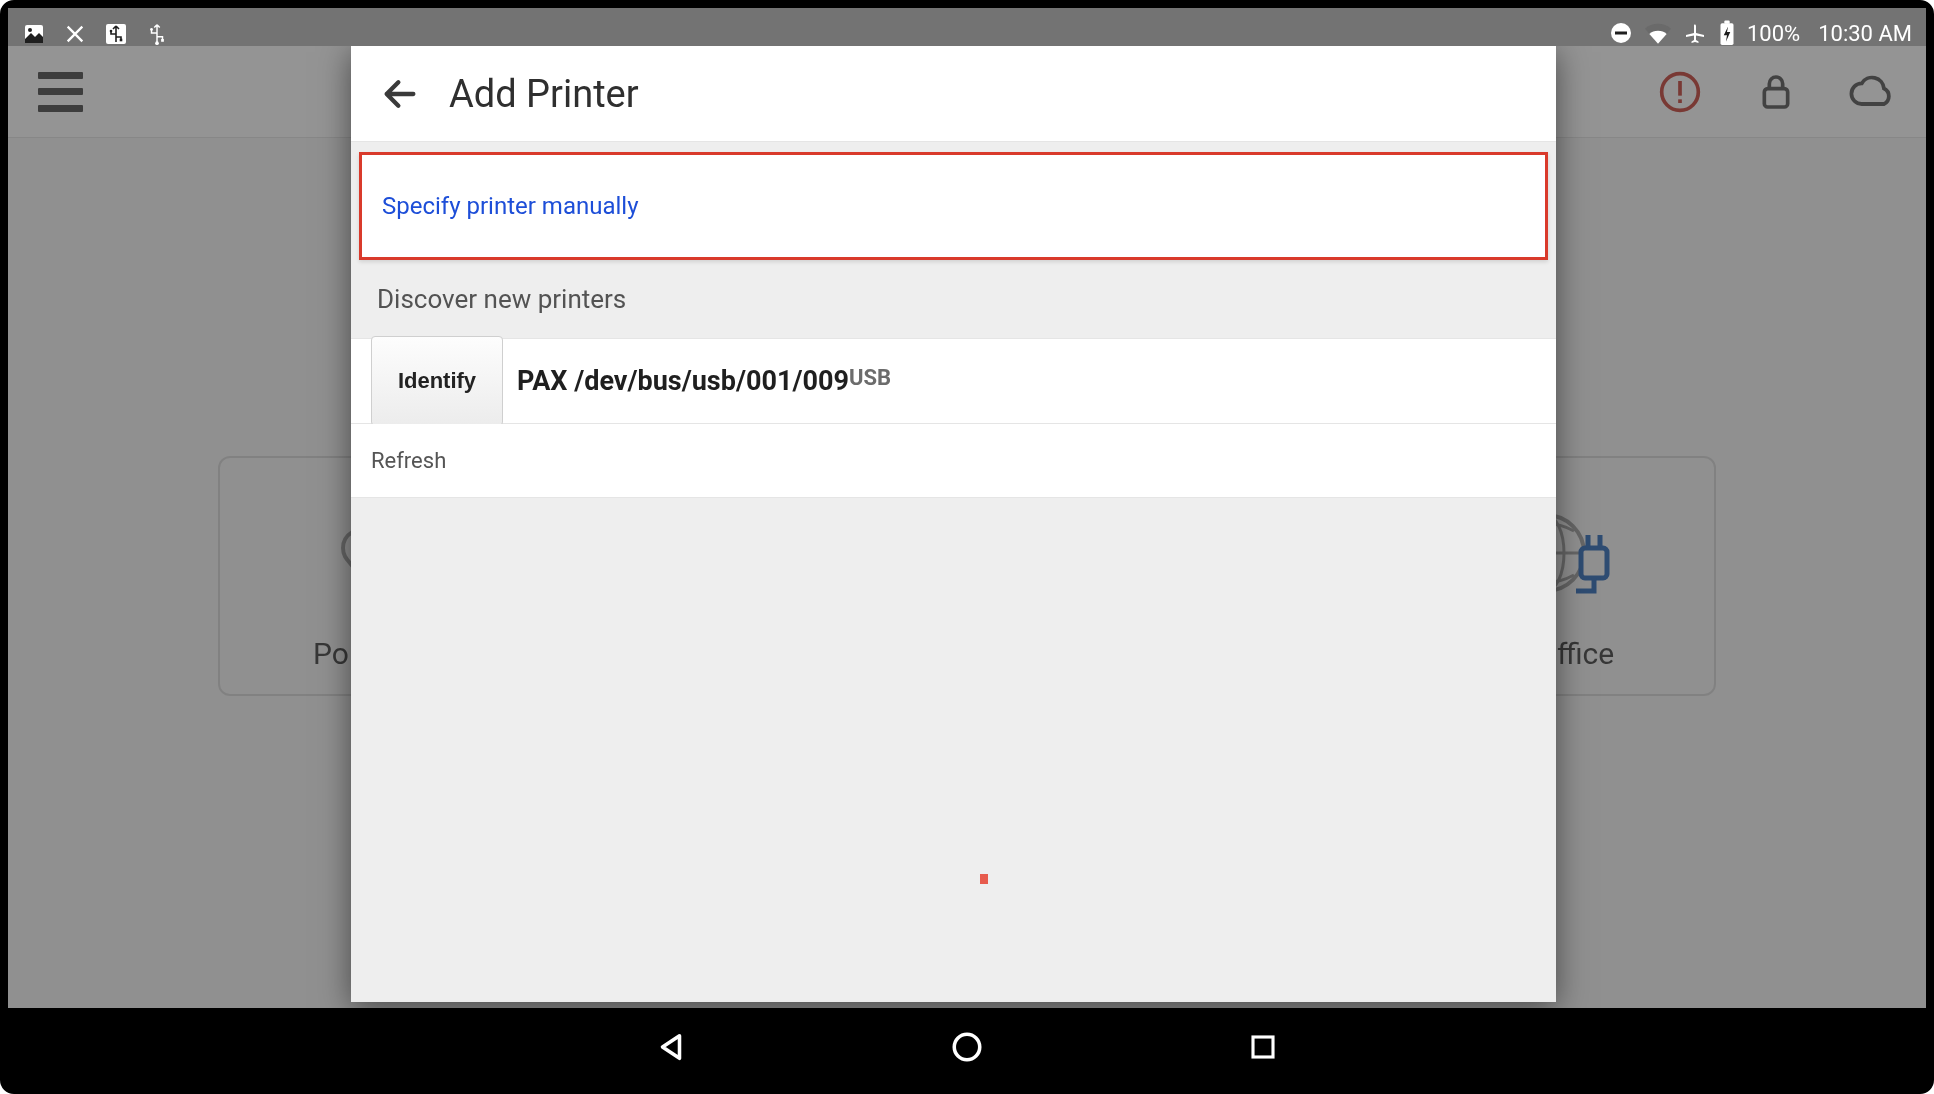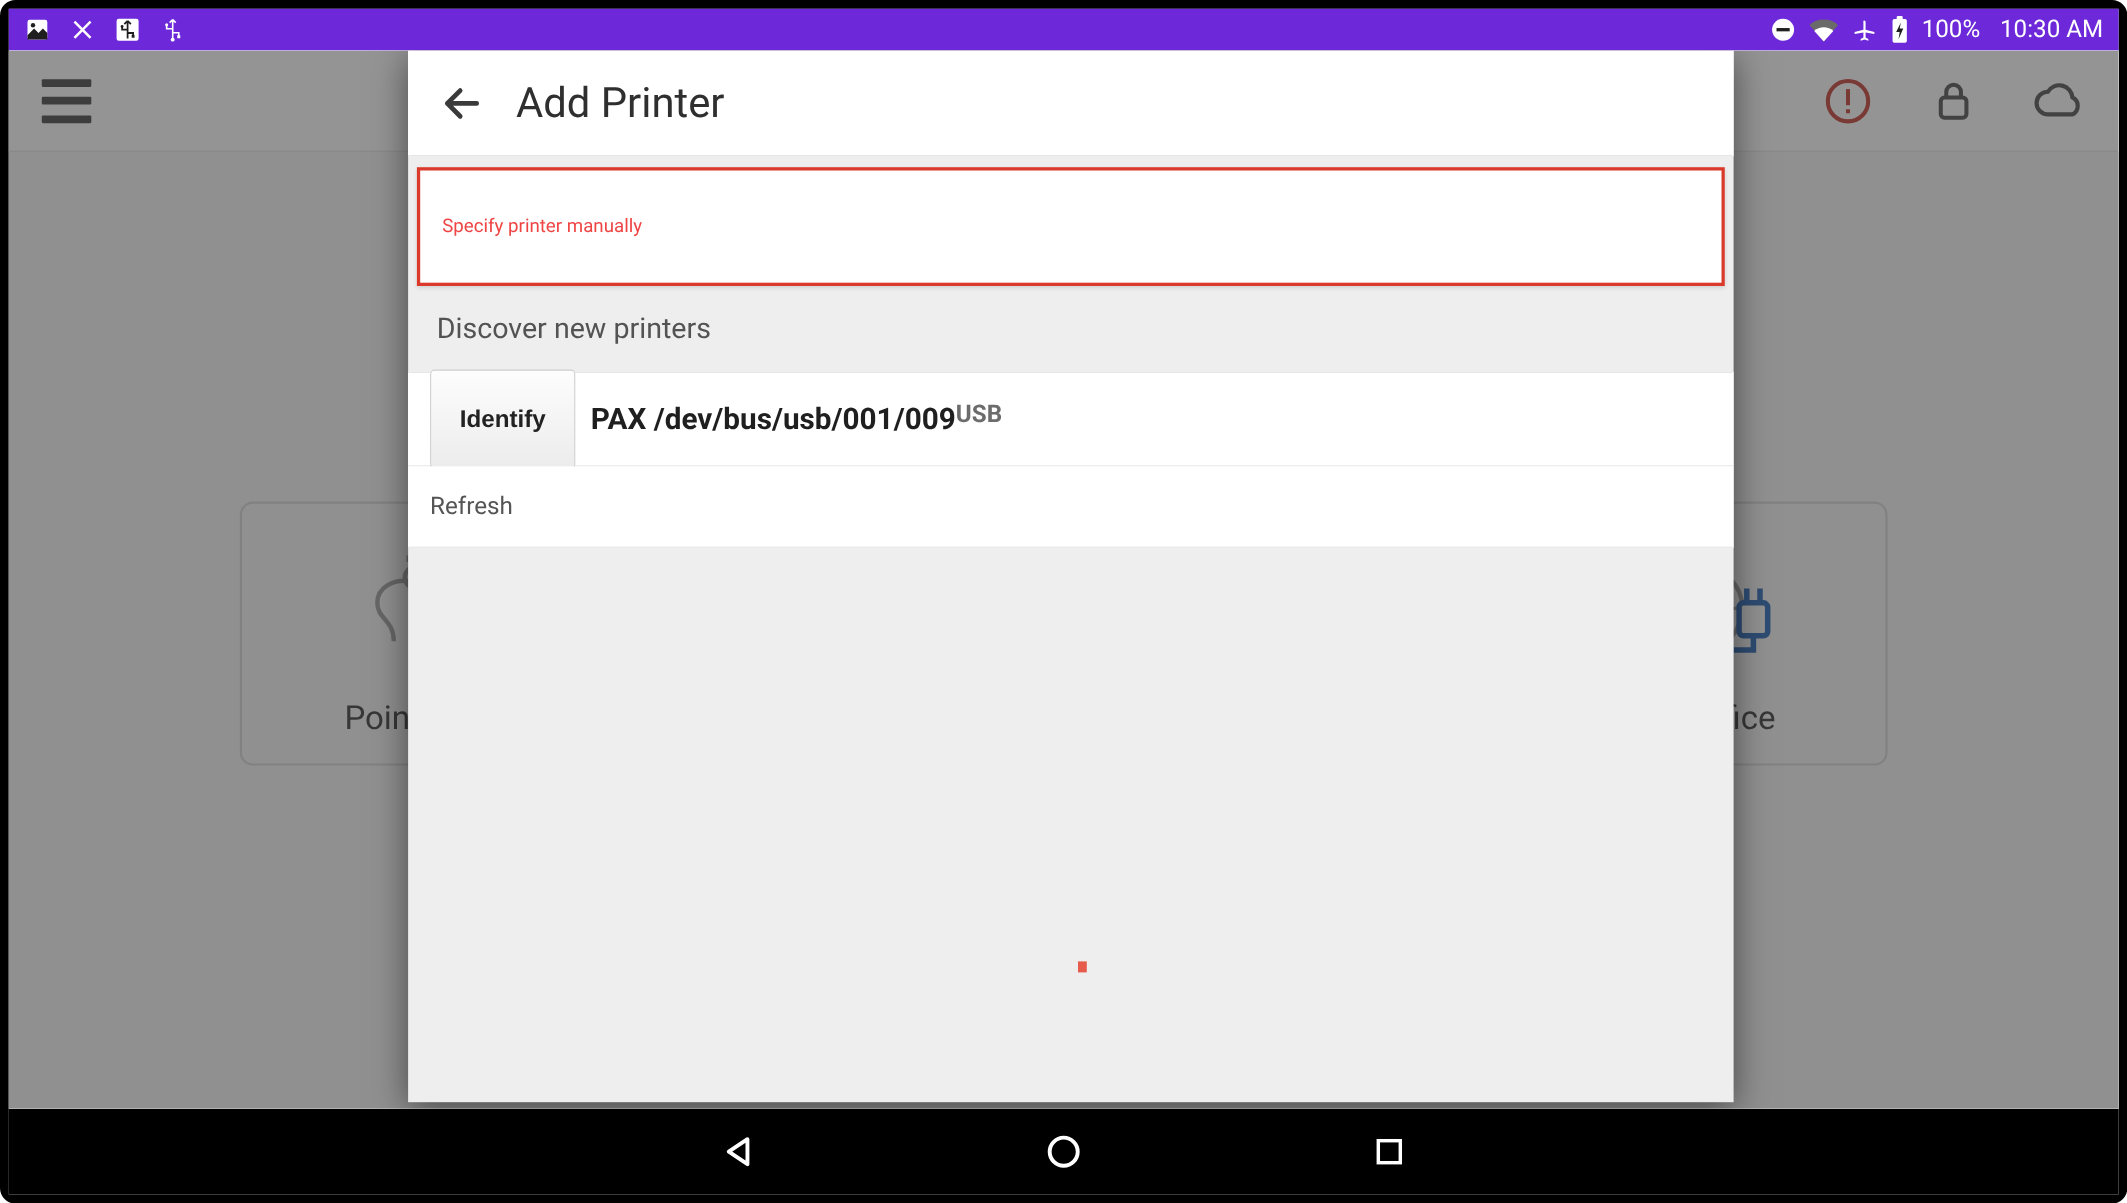--- a/index.html
+++ b/index.html
@@ -26,23 +26,23 @@
     position: absolute;
     top: 4px; left: 4px; right: 4px; bottom: 4px;
     background: #fff;
     display: flex;
     flex-direction: column;
   }
 
   
   .status-bar {
     height: 38px;
-    background: #6d28d9;
-    display: flex;
-    align-items: center;
+    background: #737373;
+    display: flex;
+    align-items: flex-end;
     color: #fff;
     font-size: 22px;
     padding: 0 14px;
   }
   .status-left { display: flex; align-items: center; gap: 18px; }
   .status-right { margin-left: auto; display: flex; align-items: center; gap: 12px; }
   .status-icon { display: inline-flex; align-items: center; justify-content: center; }
   .status-text { font-weight: 400; }
 
   
@@ -95,21 +95,21 @@
   
   .scrim {
     position: absolute;
     inset: 0;
     background: rgba(60,60,60,0.55);
   }
 
   
   .dialog {
     position: absolute;
-    left: 363px;
+    left: 343px;
     top: 0;
     width: 1205px;
     height: 956px;
     background: #eeeeee;
     box-shadow: 0 6px 30px rgba(0,0,0,0.5);
     display: flex;
     flex-direction: column;
   }
   .dialog-header {
     height: 96px;
@@ -126,21 +126,21 @@
     margin: 10px 8px 0 8px;
     height: 108px;
     background:#fff;
     border: 3px solid #d93a2b;
     display:flex;
     align-items:center;
     padding: 0 20px;
     box-shadow: 0 2px 4px rgba(0,0,0,0.12);
     cursor: pointer;
   }
-  .manual-row span { font-size: 17px; color:#ef4444; }
+  .manual-row span { font-size: 24px; color:#1d4ed8; }
 
   .section-header {
     height: 78px;
     display:flex;
     align-items:center;
     padding: 0 26px;
     font-size: 26px;
     color:#535353;
   }
 

